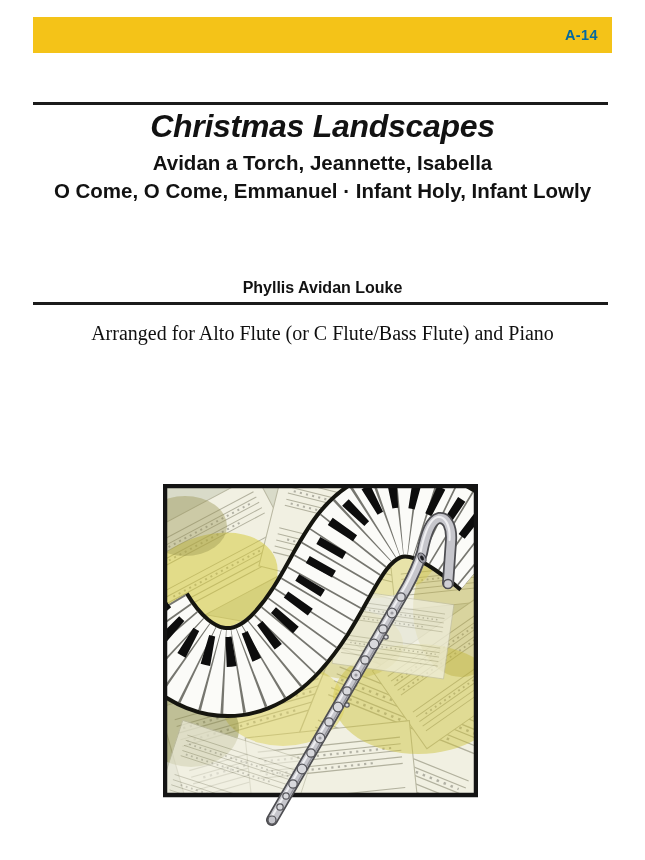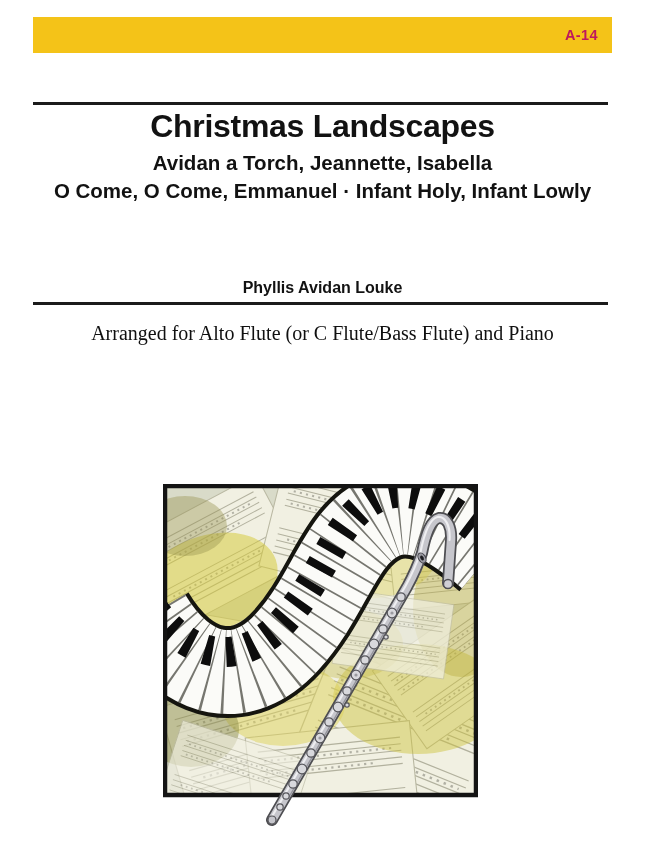--- a/index.html
+++ b/index.html
@@ -5,27 +5,27 @@
   html,body{margin:0;padding:0;background:#ffffff;}
   .page{
     position:relative;width:645px;height:860px;background:#ffffff;
     font-family:"Liberation Sans", sans-serif;color:#121212;overflow:hidden;
   }
   .banner{
     position:absolute;left:33px;top:17px;width:579px;height:36px;
     background:#F4C318;display:flex;align-items:center;justify-content:flex-end;
     padding-right:14px;box-sizing:border-box;
   }
-  .catalog{color:#be185d;font-weight:bold;font-size:14.5px;letter-spacing:.4px;}
+  .catalog{color:#0369a1;font-weight:bold;font-size:14.5px;letter-spacing:.4px;}
   .rule{position:absolute;left:33px;width:575px;height:3px;background:#1B1B1B;}
   .rule-top{top:102px;}
   .rule-author{top:302px;}
   .title{
     position:absolute;top:108px;left:0;width:100%;text-align:center;
-    font-size:32px;font-weight:bold;letter-spacing:-.3px;margin:0;
+    font-size:32px;font-weight:bold;letter-spacing:-.3px;margin:0;font-style:italic;
   }
   .subtitles{
     position:absolute;top:149px;left:0;width:100%;text-align:center;
     font-size:20.5px;font-weight:bold;line-height:27.5px;
   }
   .author{
     position:absolute;top:279px;left:0;width:100%;text-align:center;
     font-size:16px;font-weight:bold;
   }
   .arranged{

